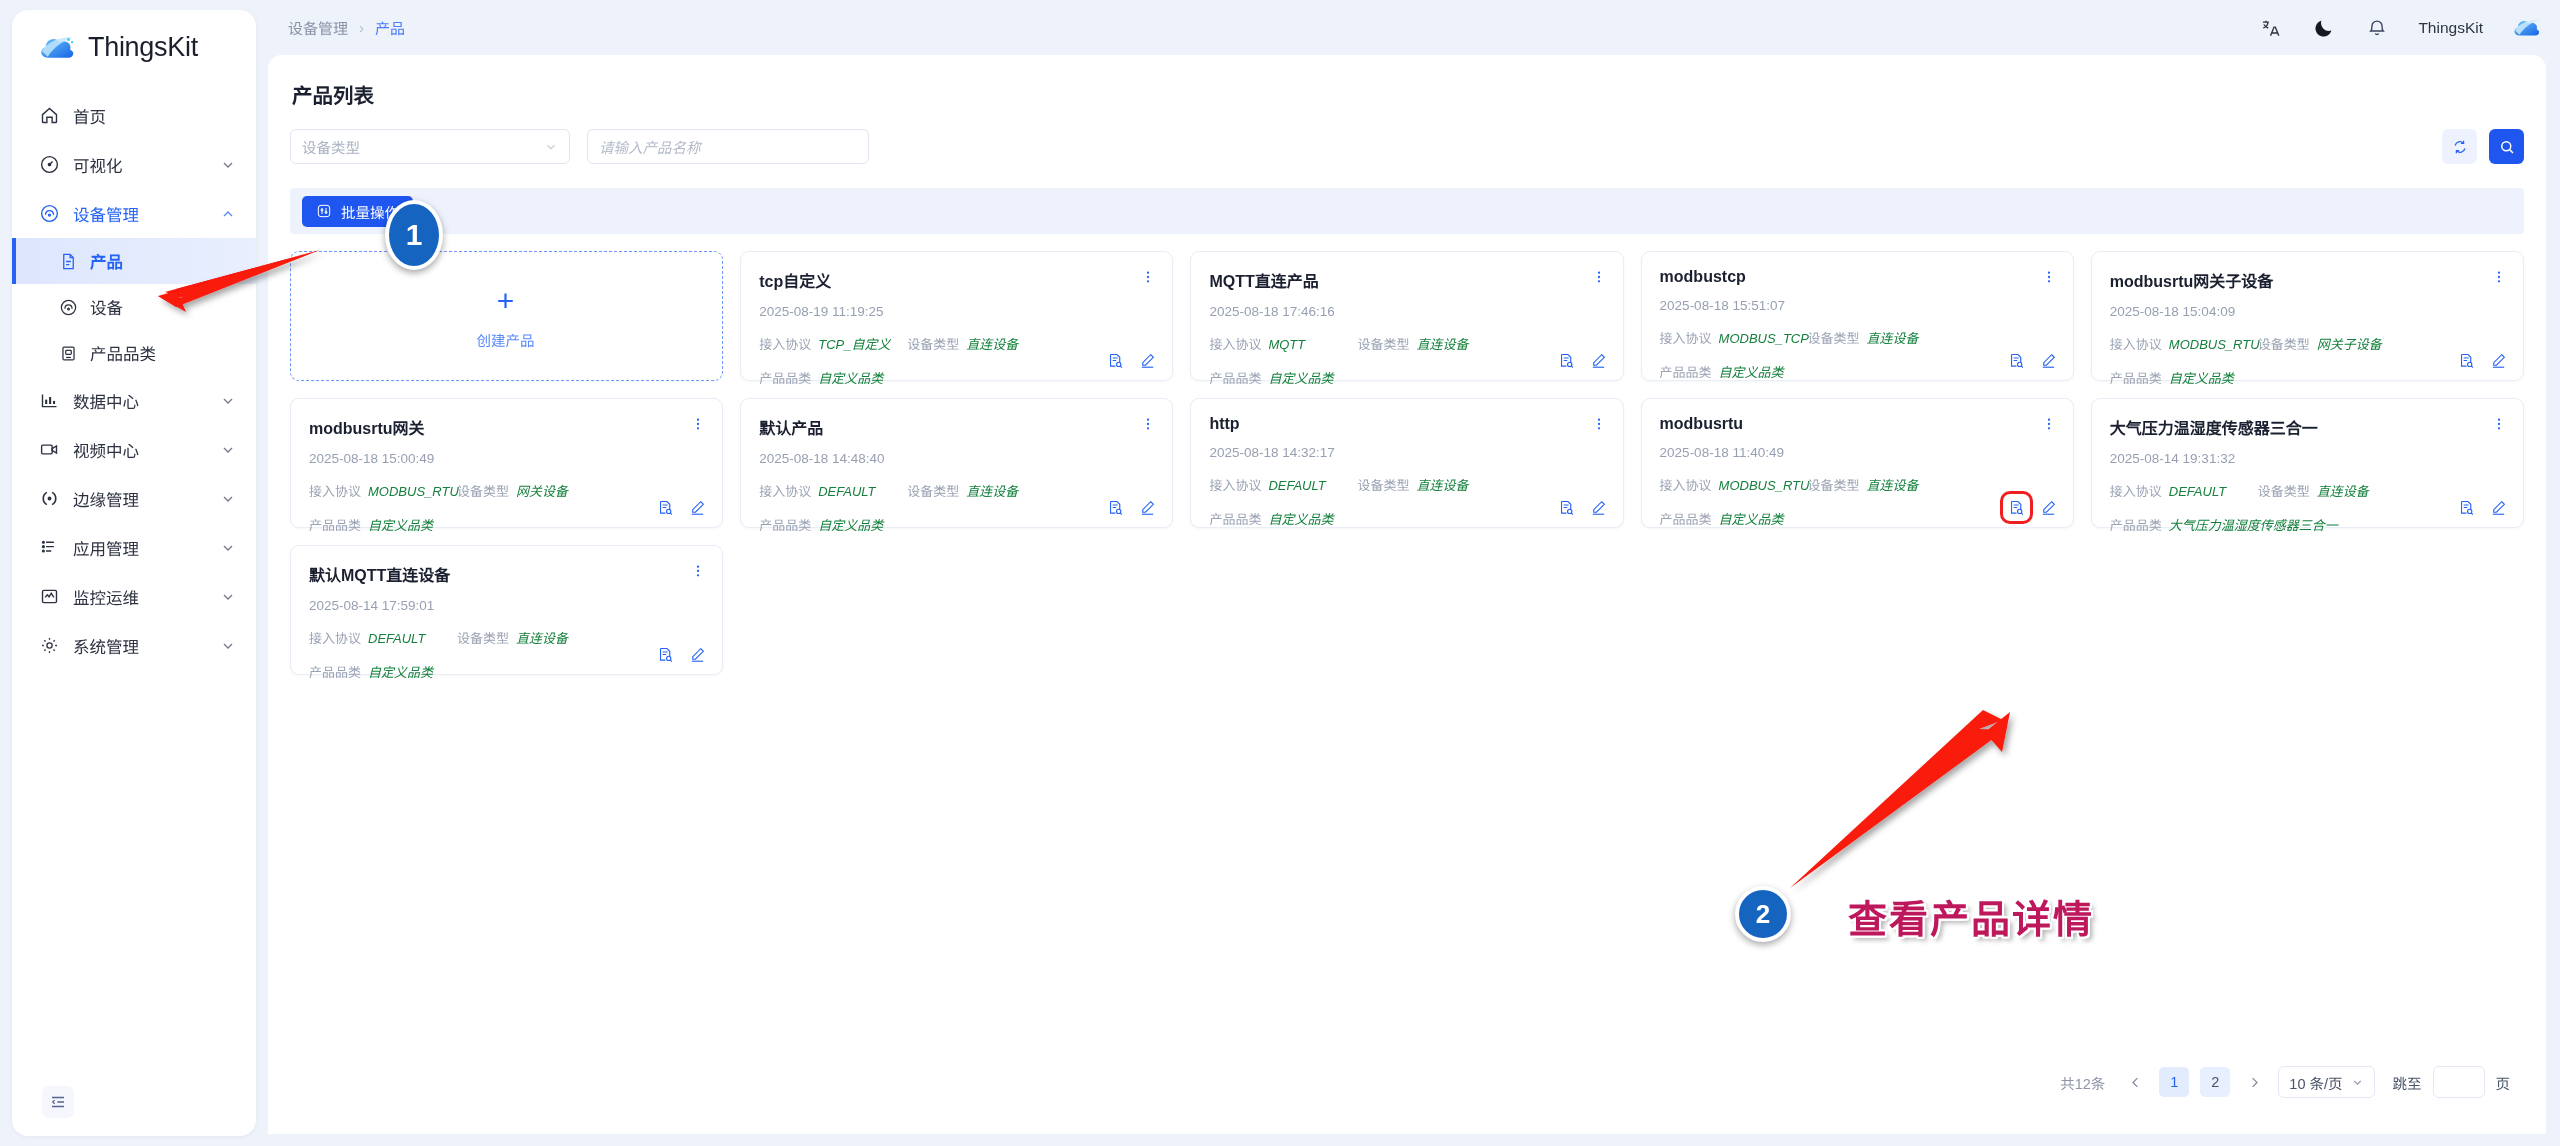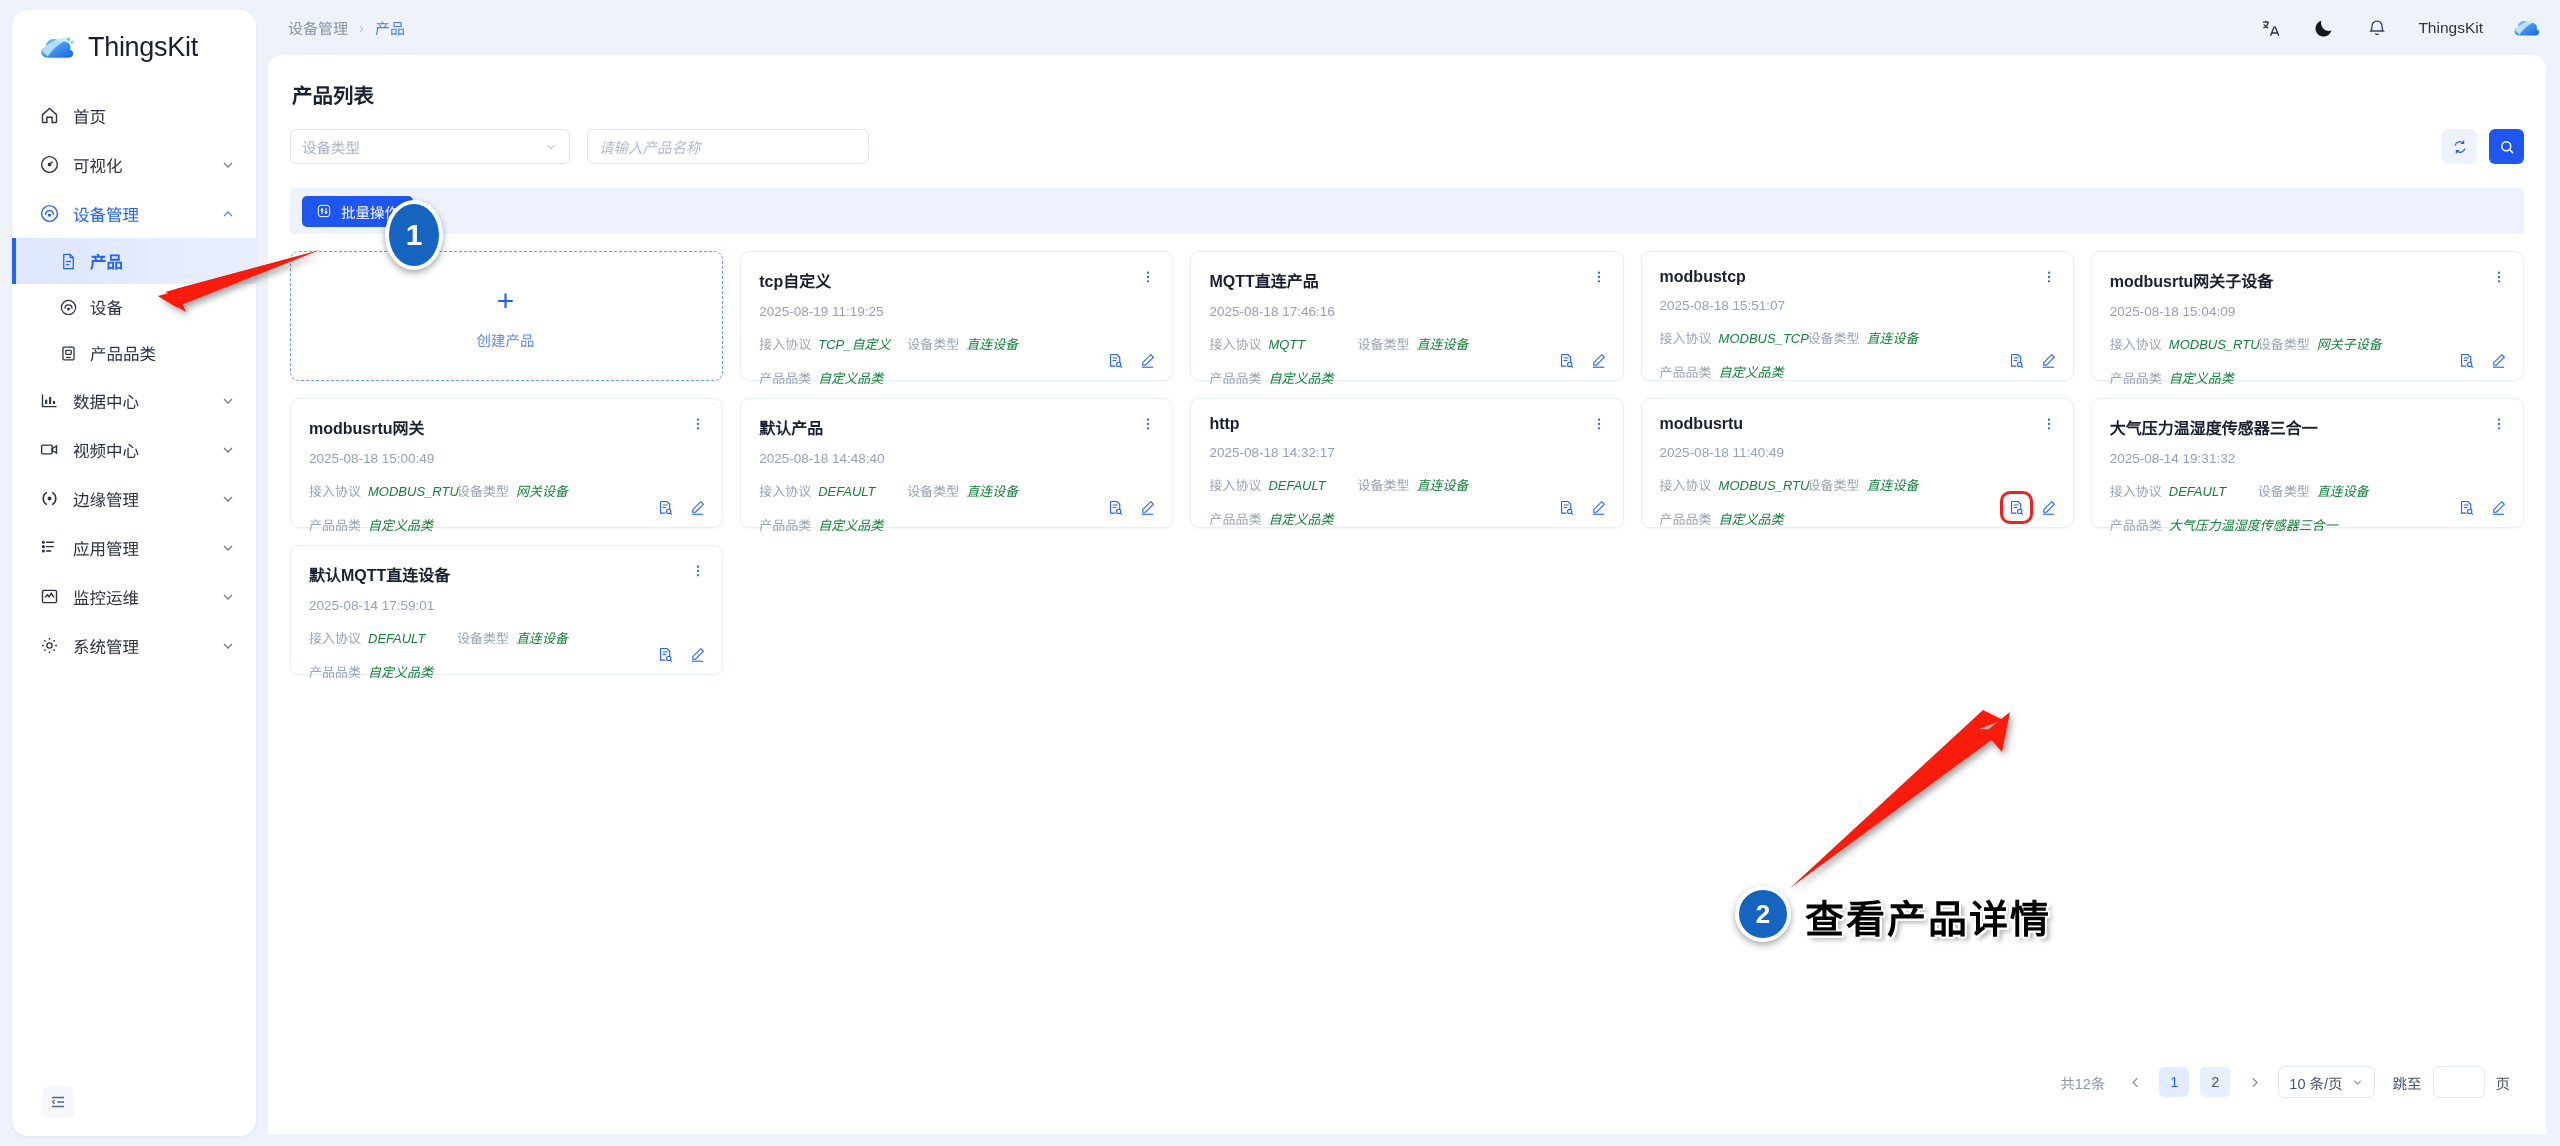--- a/index.html
+++ b/index.html
@@ -231,23 +231,23 @@
     background: #1565c0;
     border: 4px solid #ffffff;
     color: #fff;
     display: flex; align-items: center; justify-content: center;
     font-weight: 700;
     box-shadow: 0 3px 7px rgba(0,0,0,.35);
   }
   #anno1 { left: 385px; top: 200px; width: 58px; height: 70px; font-size: 30px; z-index: 40; }
   #anno2 { left: 1735px; top: 886px; width: 56px; height: 56px; font-size: 26px; z-index: 40; }
   #anno-text {
-    position: absolute; left: 1805px; top: 888px; z-index: 40;
+    position: absolute; left: 1848px; top: 888px; z-index: 40;
     font-family: "DejaVu Serif", "Liberation Serif", serif;
-    font-size: 39px; font-weight: 700; color: #000000;
+    font-size: 39px; font-weight: 700; color: #be185d;
     letter-spacing: 2px;
     text-shadow:
       -2px -2px 0 #fff, 2px -2px 0 #fff, -2px 2px 0 #fff, 2px 2px 0 #fff,
       0 -2px 0 #fff, 0 2px 0 #fff, -2px 0 0 #fff, 2px 0 0 #fff,
       4px 4px 5px rgba(0,0,0,.35);
     pointer-events: none;
   }
   #arrow-svg { position: absolute; left: 0; top: 0; width: 2560px; height: 1146px; pointer-events: none; z-index: 35; }
 </style>
 </head>

